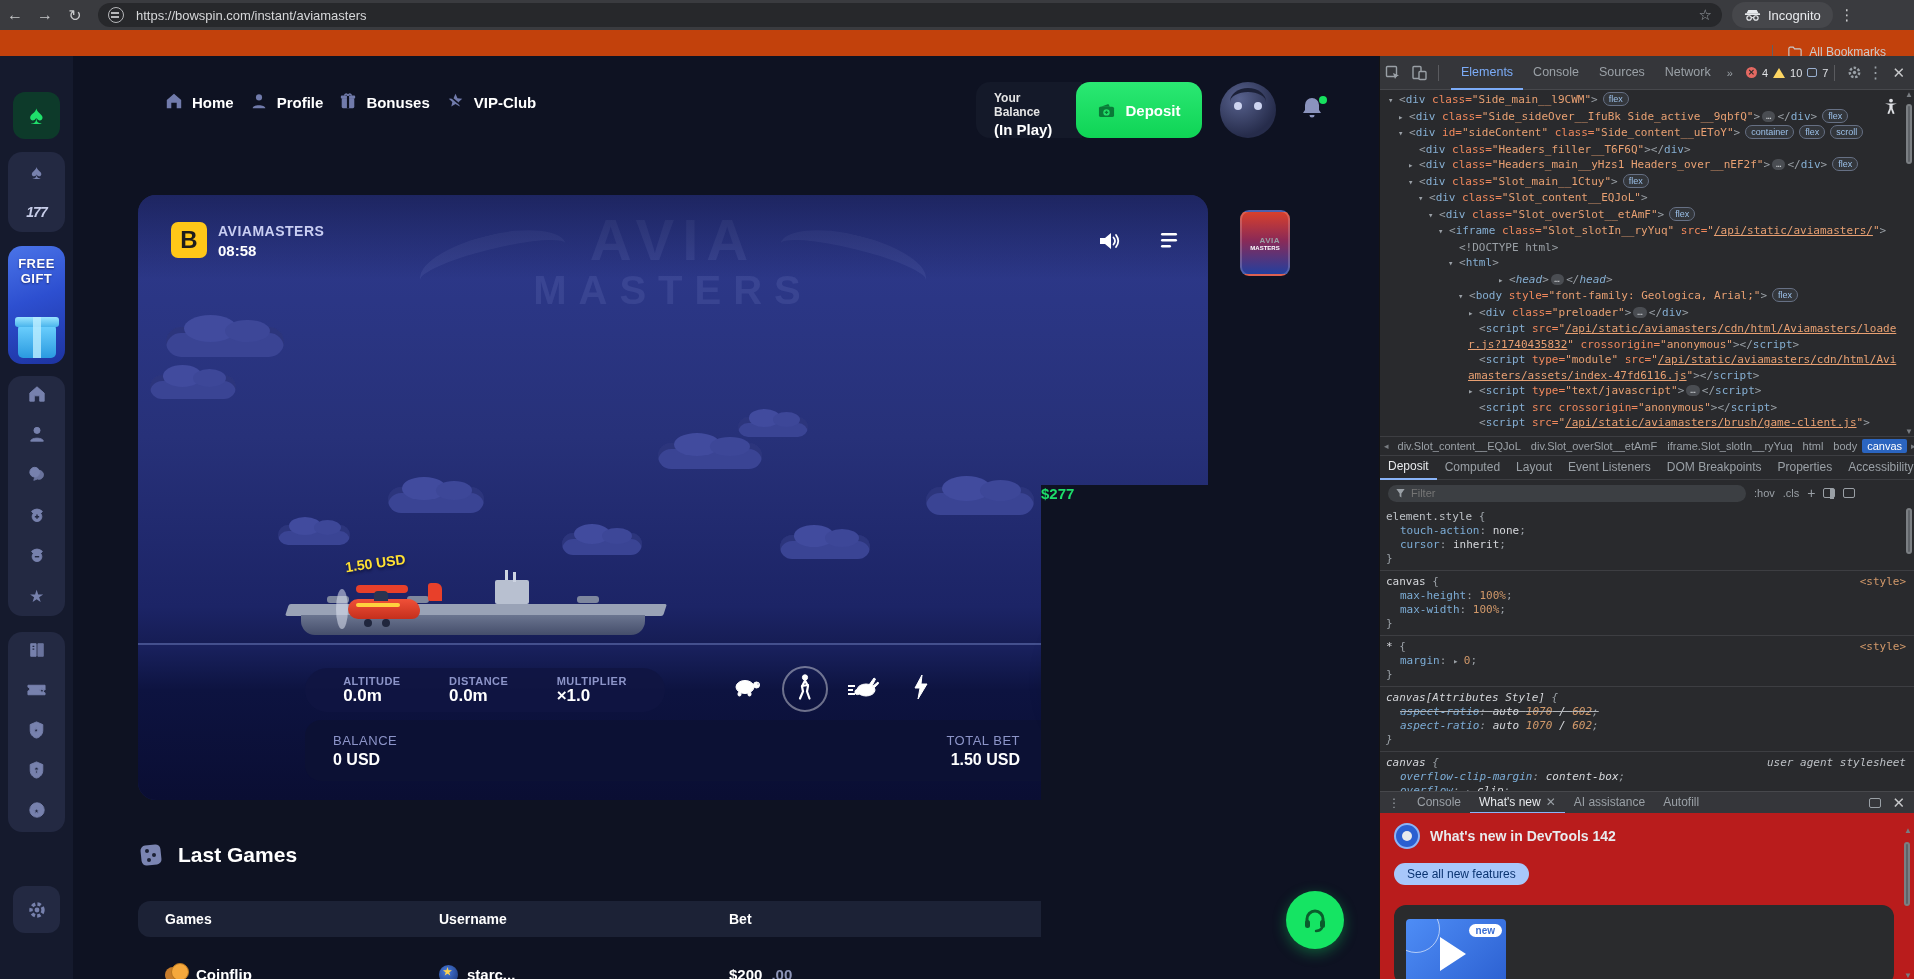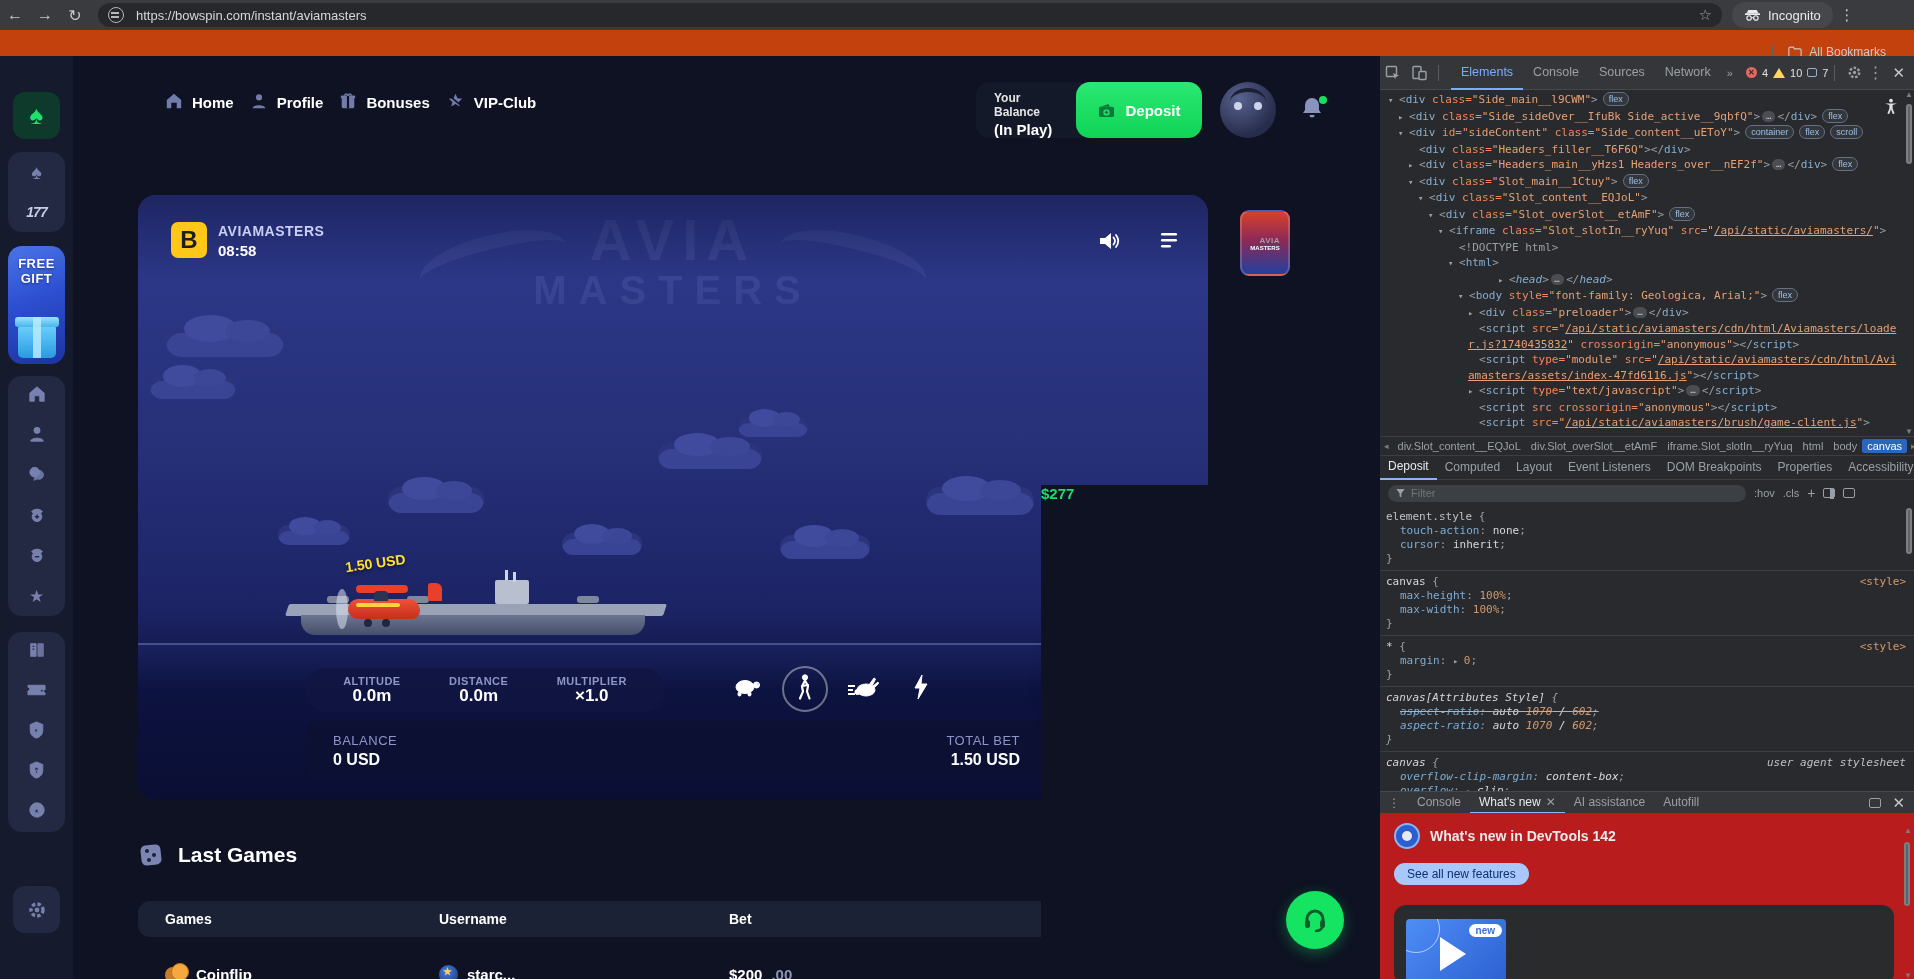--- a/index.html
+++ b/index.html
@@ -79,21 +79,21 @@
   .fus { position:absolute; left:18px; top:26px; width:72px; height:20px; background:linear-gradient(180deg,#f05038,#c52f1c); border-radius:10px 12px 8px 10px; }
   .fus:before { content:""; position:absolute; left:8px; top:4px; width:44px; height:4px; background:#ffd23e; border-radius:2px; }
   .topwing { position:absolute; left:26px; top:12px; width:52px; height:8px; background:#e8402a; border-radius:4px; }
   .tailp { position:absolute; right:0; top:10px; width:14px; height:18px; background:#e8402a; border-radius:3px 6px 0 2px; }
   .prop { position:absolute; left:6px; top:16px; width:12px; height:40px; background:rgba(220,225,240,.55); border-radius:50%; }
   .cab { position:absolute; left:44px; top:18px; width:14px; height:10px; background:#2b3450; border-radius:4px 4px 0 0; }
   .wheels { position:absolute; left:34px; top:46px; width:8px; height:8px; border-radius:50%; background:#20263d; box-shadow:18px 0 0 #20263d; }
   .betTag { position:absolute; left:207px; top:360px; color:#ffe133; font-size:14px; font-weight:bold; transform:rotate(-8deg); text-shadow:0 2px 3px rgba(0,0,30,.6); }
   .rotateIco { position:absolute; left:1026px; top:382px; width:26px; height:26px; border:0; color:#cfd6f5; font-size:20px; text-align:center; line-height:26px; cursor:pointer; }
   .statsPill { position:absolute; left:167px; top:473px; width:360px; height:44px; background:rgba(16,21,66,.85); border-radius:22px; display:flex; align-items:center; justify-content:space-around; padding:0 14px; }
-  .stat { text-align:center; }
+  .stat { text-align:left; }
   .stat .lb { color:#8d95c9; font-size:11px; font-weight:bold; letter-spacing:.5px; }
   .stat .vl { color:#fff; font-size:17px; font-weight:bold; line-height:18px; }
   .speedRow { position:absolute; left:586px; top:471px; display:flex; gap:12px; align-items:center; }
   .spd { width:46px; height:46px; display:flex; align-items:center; justify-content:center; border-radius:50%; cursor:pointer; }
   .spd.sel { border:2px solid rgba(255,255,255,.4); }
   .spd svg { fill:#fff; stroke:#fff; }
   .betBar { position:absolute; left:167px; top:525px; width:769px; height:61px; background:rgba(13,17,52,.92); border-radius:16px; display:flex; align-items:center; justify-content:space-between; padding:0 28px; }
   .bb .lb { color:#8d95c9; font-size:13px; font-weight:normal; letter-spacing:.5px; }
   .bb .vl { color:#fff; font-size:16px; font-weight:bold; margin-top:3px; }
   .bb.r { text-align:right; margin-right:26px; }

